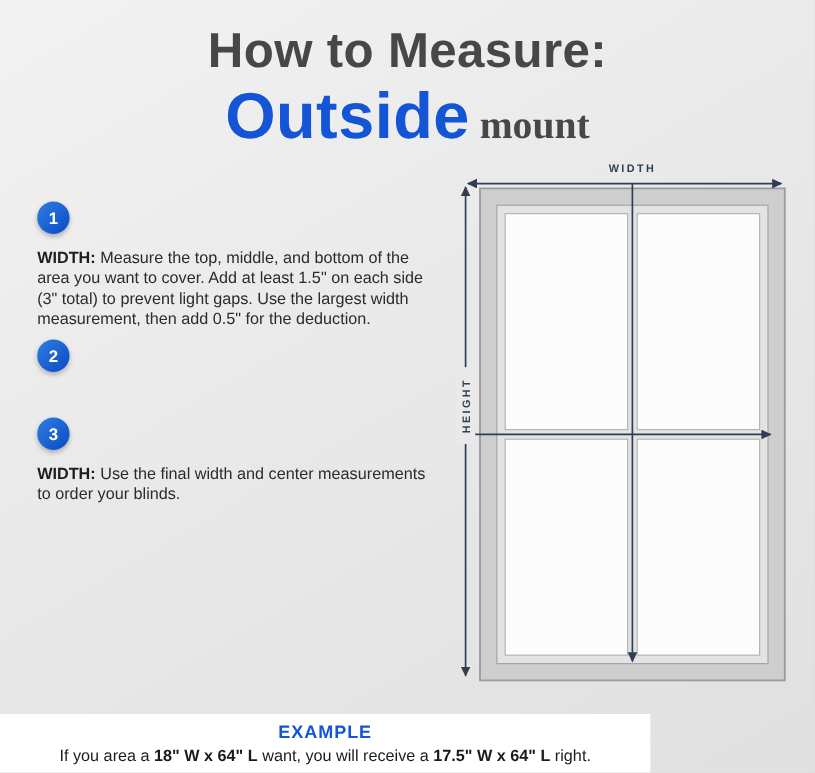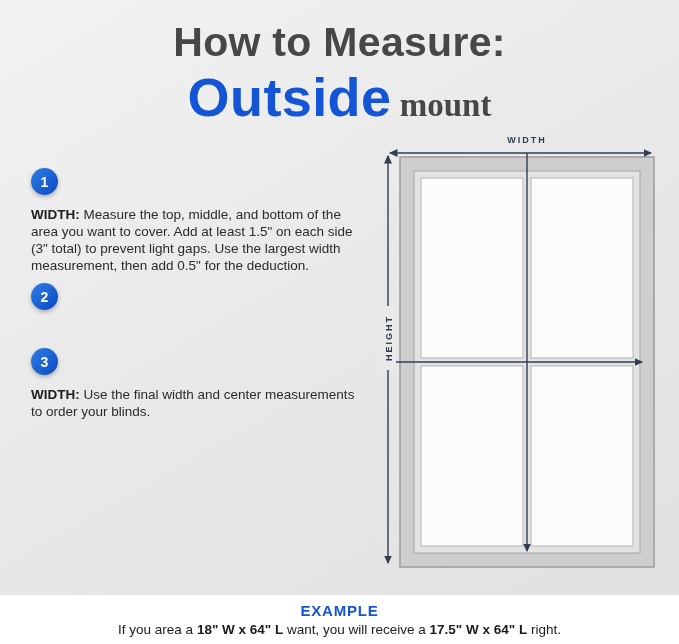--- a/index.html
+++ b/index.html
@@ -25,21 +25,21 @@
   .step p strong{font-weight:700;color:#1e1e1e;}
   .step.s2{margin-top:9px;}
   .step.s3{margin-top:38px;}
 
   
   .diagram{position:absolute;left:378px;top:131px;}
   .diagram text{font-family:"Liberation Sans",sans-serif;font-weight:700;fill:#2f3e53;
                 font-size:9px;letter-spacing:2px;}
 
   
-  .footer{position:absolute;left:0;top:595px;width:679px;height:49px;background:#ffffff;text-align:center;}
+  .footer{position:absolute;left:0;top:595px;width:542px;height:49px;background:#ffffff;text-align:center;}
   .ex-head{margin-top:7px;font-size:15px;font-weight:700;color:#1455d6;letter-spacing:.8px;}
   .ex-text{margin-top:3px;font-size:13.5px;color:#1b1b1b;}
   .ex-text b{font-weight:700;}
 </style>
 </head>
 <body>
 
 <div class="page">
 
   <div class="header">

